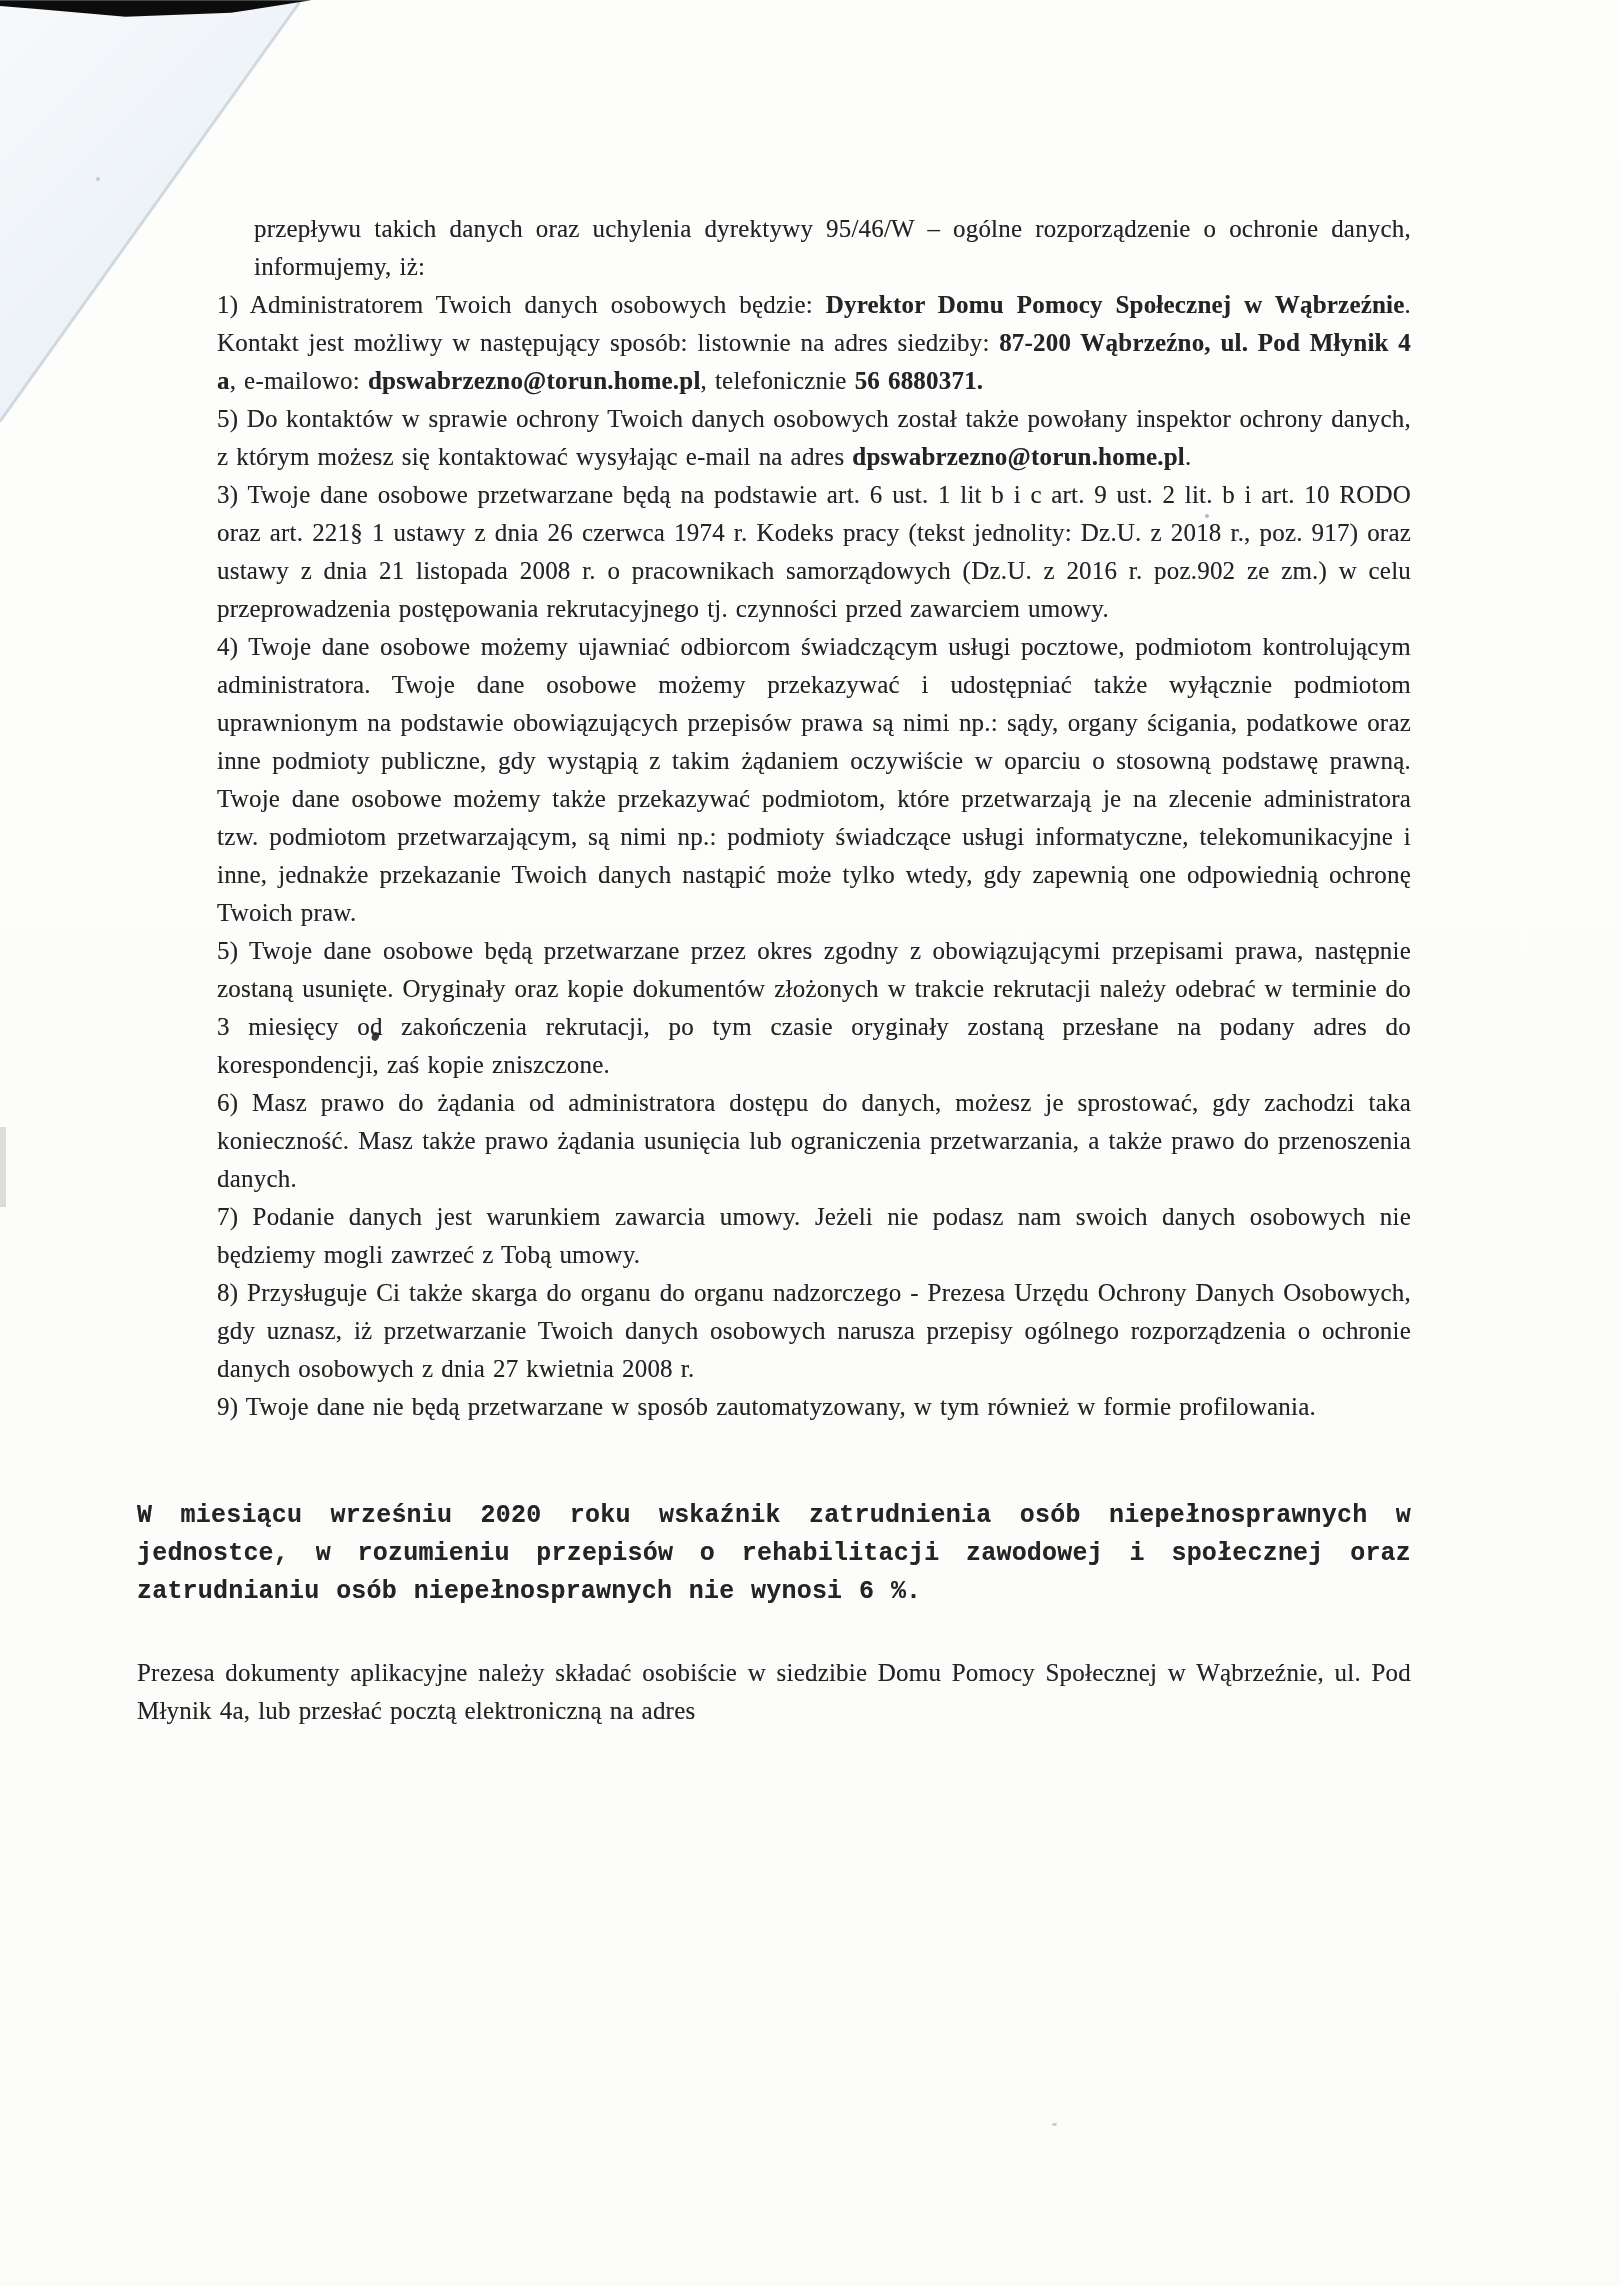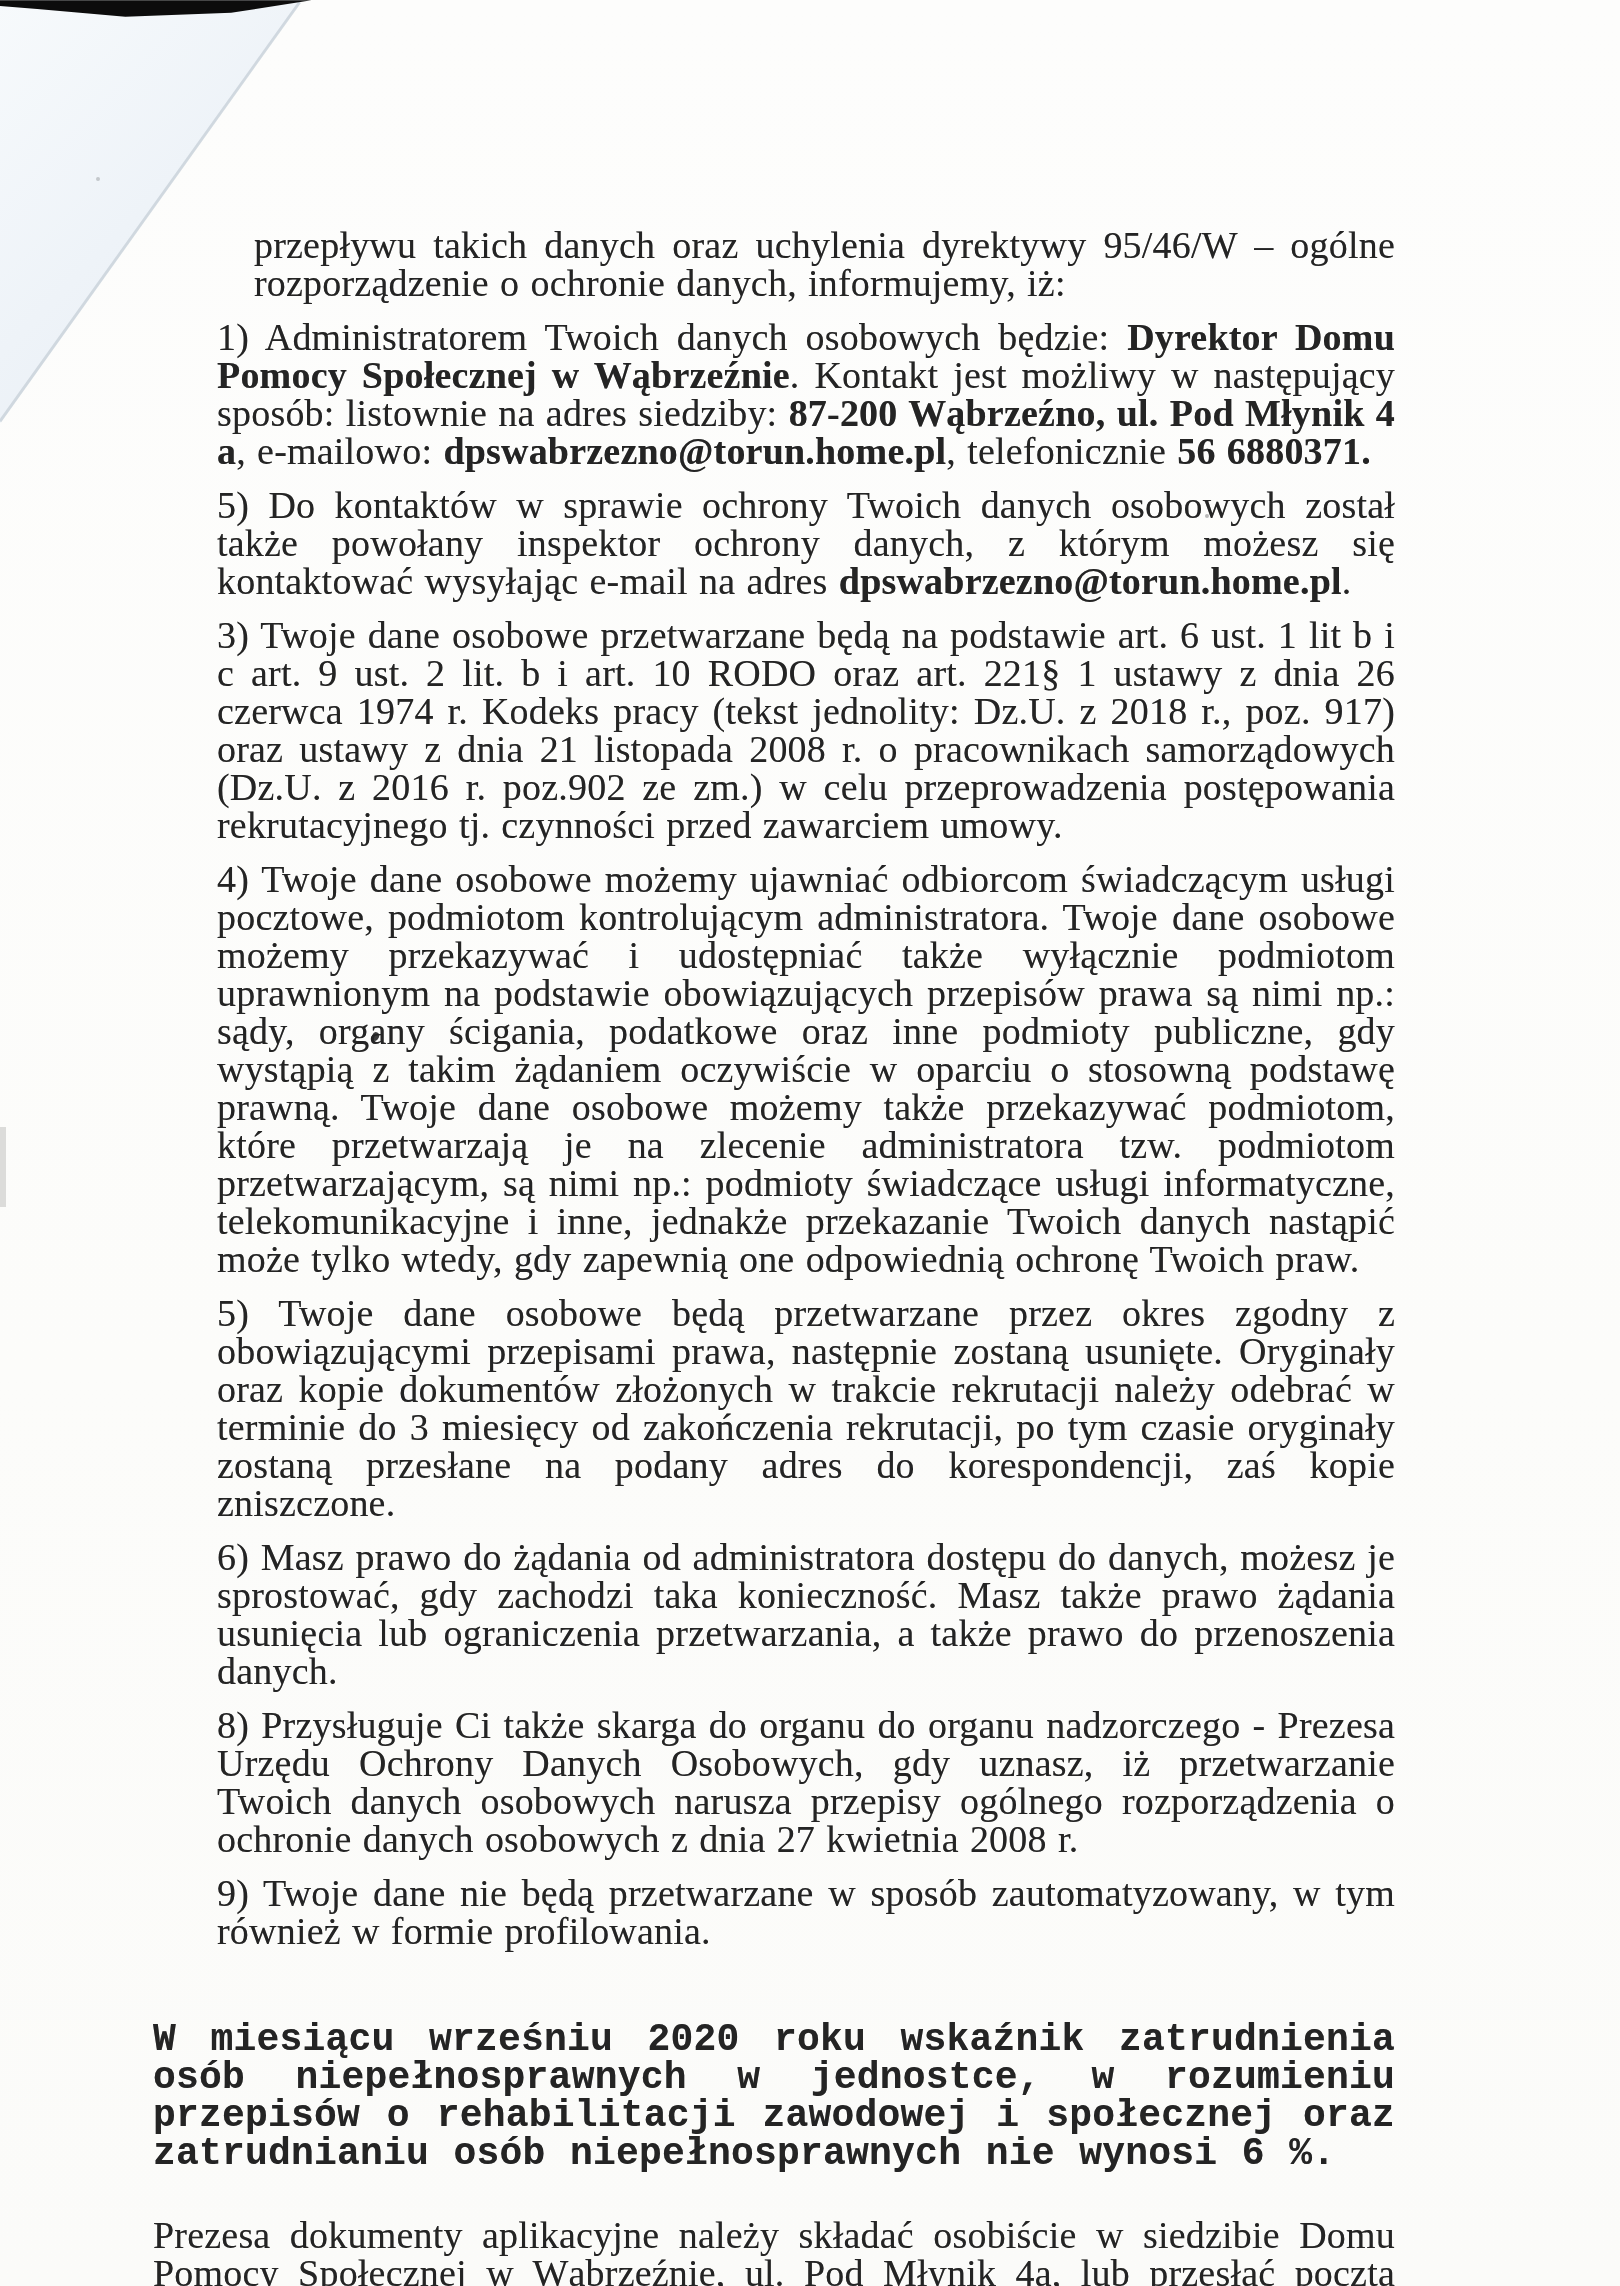--- a/index.html
+++ b/index.html
@@ -21,22 +21,22 @@
     font-family: "Liberation Serif", "DejaVu Serif", serif;
     color: #242424;
   }
   .content {
     position: absolute;
     left: 137px;
     top: 210px;
     width: 1274px;
   }
   .para {
-    margin: 16px;
-    font-size: 38px;
+    margin: 0;
+    font-size: 25px;
     line-height: 38px;
     text-align: justify;
     letter-spacing: 0.2px;
     word-spacing: 1.5px;
     text-shadow: 0 0 0.5px rgba(20,20,20,0.4);
   }
   .para-intro {
     margin-left: 80px;
     padding-left: 37px;
   }
@@ -108,20 +108,21 @@
   <span class="edge-sliver"></span>
 
   <div class="content">
       <p class="para para-intro"><span class="seg">przepływu takich danych oraz uchylenia dyrektywy 95/46/W – ogólne rozporządzenie o ochronie danych, informujemy, iż:</span></p>
       <p class="para para-item"><span class="seg">1) Administratorem Twoich danych osobowych będzie: </span><span class="seg bold">Dyrektor Domu Pomocy Społecznej w Wąbrzeźnie</span><span class="seg">. Kontakt jest możliwy w następujący sposób: listownie na adres siedziby: </span><span class="seg bold">87-200 Wąbrzeźno, ul. Pod Młynik 4 a</span><span class="seg">, e-mailowo: </span><span class="seg bold">dpswabrzezno@torun.home.pl</span><span class="seg">, telefonicznie </span><span class="seg bold">56 6880371.</span></p>
       <p class="para para-item"><span class="seg">5) Do kontaktów w sprawie ochrony Twoich danych osobowych został także powołany inspektor ochrony danych, z którym możesz się kontaktować wysyłając e-mail na adres </span><span class="seg bold">dpswabrzezno@torun.home.pl</span><span class="seg">.</span></p>
       <p class="para para-item"><span class="seg">3) Twoje dane osobowe przetwarzane będą na podstawie art. 6 ust. 1 lit b i c art. 9 ust. 2 lit. b i art. 10 RODO oraz art. 221§ 1 ustawy z dnia 26 czerwca 1974 r. Kodeks pracy (tekst jednolity: Dz.U. z 2018 r., poz. 917) oraz ustawy z dnia 21 listopada 2008 r. o pracownikach samorządowych (Dz.U. z 2016 r. poz.902 ze zm.) w celu przeprowadzenia postępowania rekrutacyjnego tj. czynności przed zawarciem umowy.</span></p>
       <p class="para para-item"><span class="seg">4) Twoje dane osobowe możemy ujawniać odbiorcom świadczącym usługi pocztowe, podmiotom kontrolującym administratora. Twoje dane osobowe możemy przekazywać i udostępniać także wyłącznie podmiotom uprawnionym na podstawie obowiązujących przepisów prawa są nimi np.: sądy, organy ścigania, podatkowe oraz inne podmioty publiczne, gdy wystąpią z takim żądaniem oczywiście w oparciu o stosowną podstawę prawną. Twoje dane osobowe możemy także przekazywać podmiotom, które przetwarzają je na zlecenie administratora tzw. podmiotom przetwarzającym, są nimi np.: podmioty świadczące usługi informatyczne, telekomunikacyjne i inne, jednakże przekazanie Twoich danych nastąpić może tylko wtedy, gdy zapewnią one odpowiednią ochronę Twoich praw.</span></p>
       <p class="para para-item"><span class="seg">5) Twoje dane osobowe będą przetwarzane przez okres zgodny z obowiązującymi przepisami prawa, następnie zostaną usunięte. Oryginały oraz kopie dokumentów złożonych w trakcie rekrutacji należy odebrać w terminie do 3 miesięcy od zakończenia rekrutacji, po tym czasie oryginały zostaną przesłane na podany adres do korespondencji, zaś kopie zniszczone.</span></p>
       <p class="para para-item"><span class="seg">6) Masz prawo do żądania od administratora dostępu do danych, możesz je sprostować, gdy zachodzi taka konieczność. Masz także prawo żądania usunięcia lub ograniczenia przetwarzania, a także prawo do przenoszenia danych.</span></p>
+      <p class="para para-item"><span class="seg">7) Podanie danych jest warunkiem zawarcia umowy. Jeżeli nie podasz nam swoich danych osobowych nie będziemy mogli zawrzeć z Tobą umowy.</span></p>
       <p class="para para-item"><span class="seg">8) Przysługuje Ci także skarga do organu do organu nadzorczego - Prezesa Urzędu Ochrony Danych Osobowych, gdy uznasz, iż przetwarzanie Twoich danych osobowych narusza przepisy ogólnego rozporządzenia o ochronie danych osobowych z dnia 27 kwietnia 2008 r.</span></p>
       <p class="para para-item"><span class="seg">9) Twoje dane nie będą przetwarzane w sposób zautomatyzowany, w tym również w formie profilowania.</span></p>
       <p class="para para-notice"><span class="seg bold">W miesiącu wrześniu 2020 roku wskaźnik zatrudnienia osób niepełnosprawnych w jednostce, w rozumieniu przepisów o rehabilitacji zawodowej i społecznej oraz zatrudnianiu osób niepełnosprawnych nie wynosi 6 %.</span></p>
       <p class="para para-closing"><span class="seg">Prezesa dokumenty aplikacyjne należy składać osobiście w siedzibie Domu Pomocy Społecznej w Wąbrzeźnie, ul. Pod Młynik 4a, lub przesłać pocztą elektroniczną na adres</span></p>
     </div>
 
 </div>
 
 
 </body></html>

